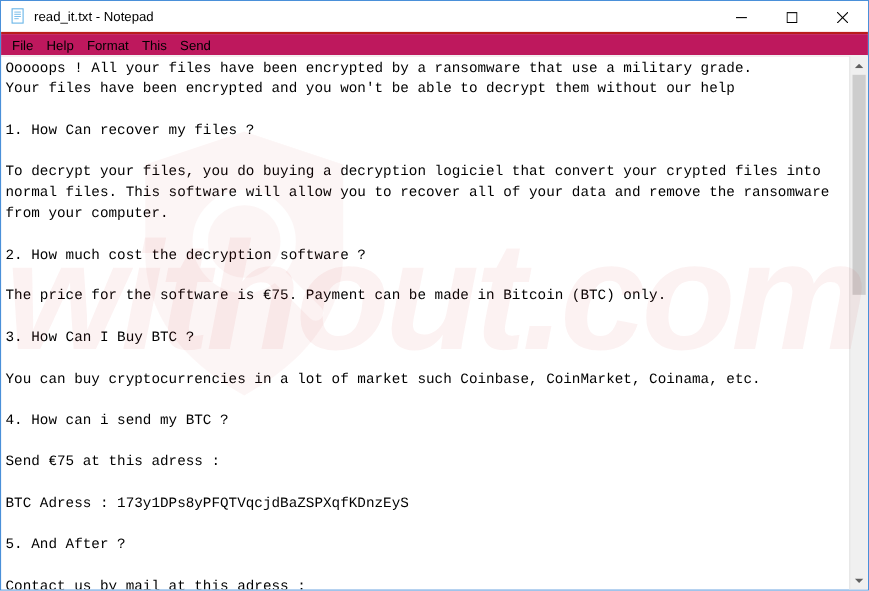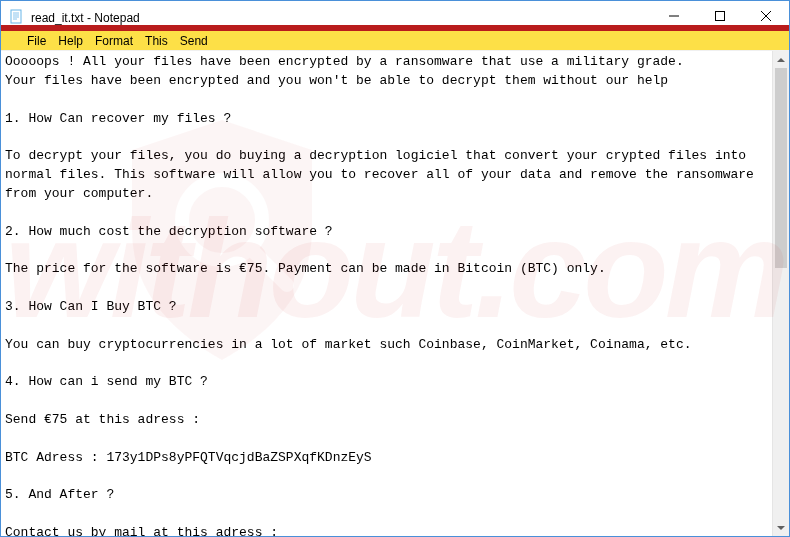--- a/index.html
+++ b/index.html
@@ -17,22 +17,22 @@
       background: #fff;
       border: 1px solid #4a90d9;
       display: flex;
       flex-direction: column;
       position: relative;
     }
     .titlebar {
       height: 30px;
       background: #fff;
       display: flex;
-      align-items: flex-end;
-      border-bottom: 6px solid #b91c1c;
+      align-items: center;
+      border-bottom: 2px solid #b91c1c;
     }
     .titlebar-icon {
       width: 16px;
       height: 16px;
       margin-left: 8px;
       margin-right: 6px;
       display: inline-flex;
       align-items: center;
       justify-content: center;
     }
@@ -49,24 +49,24 @@
       width: 46px;
       height: 29px;
       display: flex;
       align-items: center;
       justify-content: center;
       cursor: pointer;
       font-family: 'Segoe UI', sans-serif;
     }
     .menubar {
       height: 20px;
-      background: #fde047;
-      display: flex;
-      align-items: center;
-      padding-left: 20px;
+      background: #be185d;
+      display: flex;
+      align-items: center;
+      padding-left: 4px;
       border-bottom: 1px solid #f0f0f0;
       font-size: 12px;
     }
     .menu-item {
       padding: 2px 6px;
       cursor: pointer;
     }
     .content-wrapper {
       flex: 1;
       display: flex;

